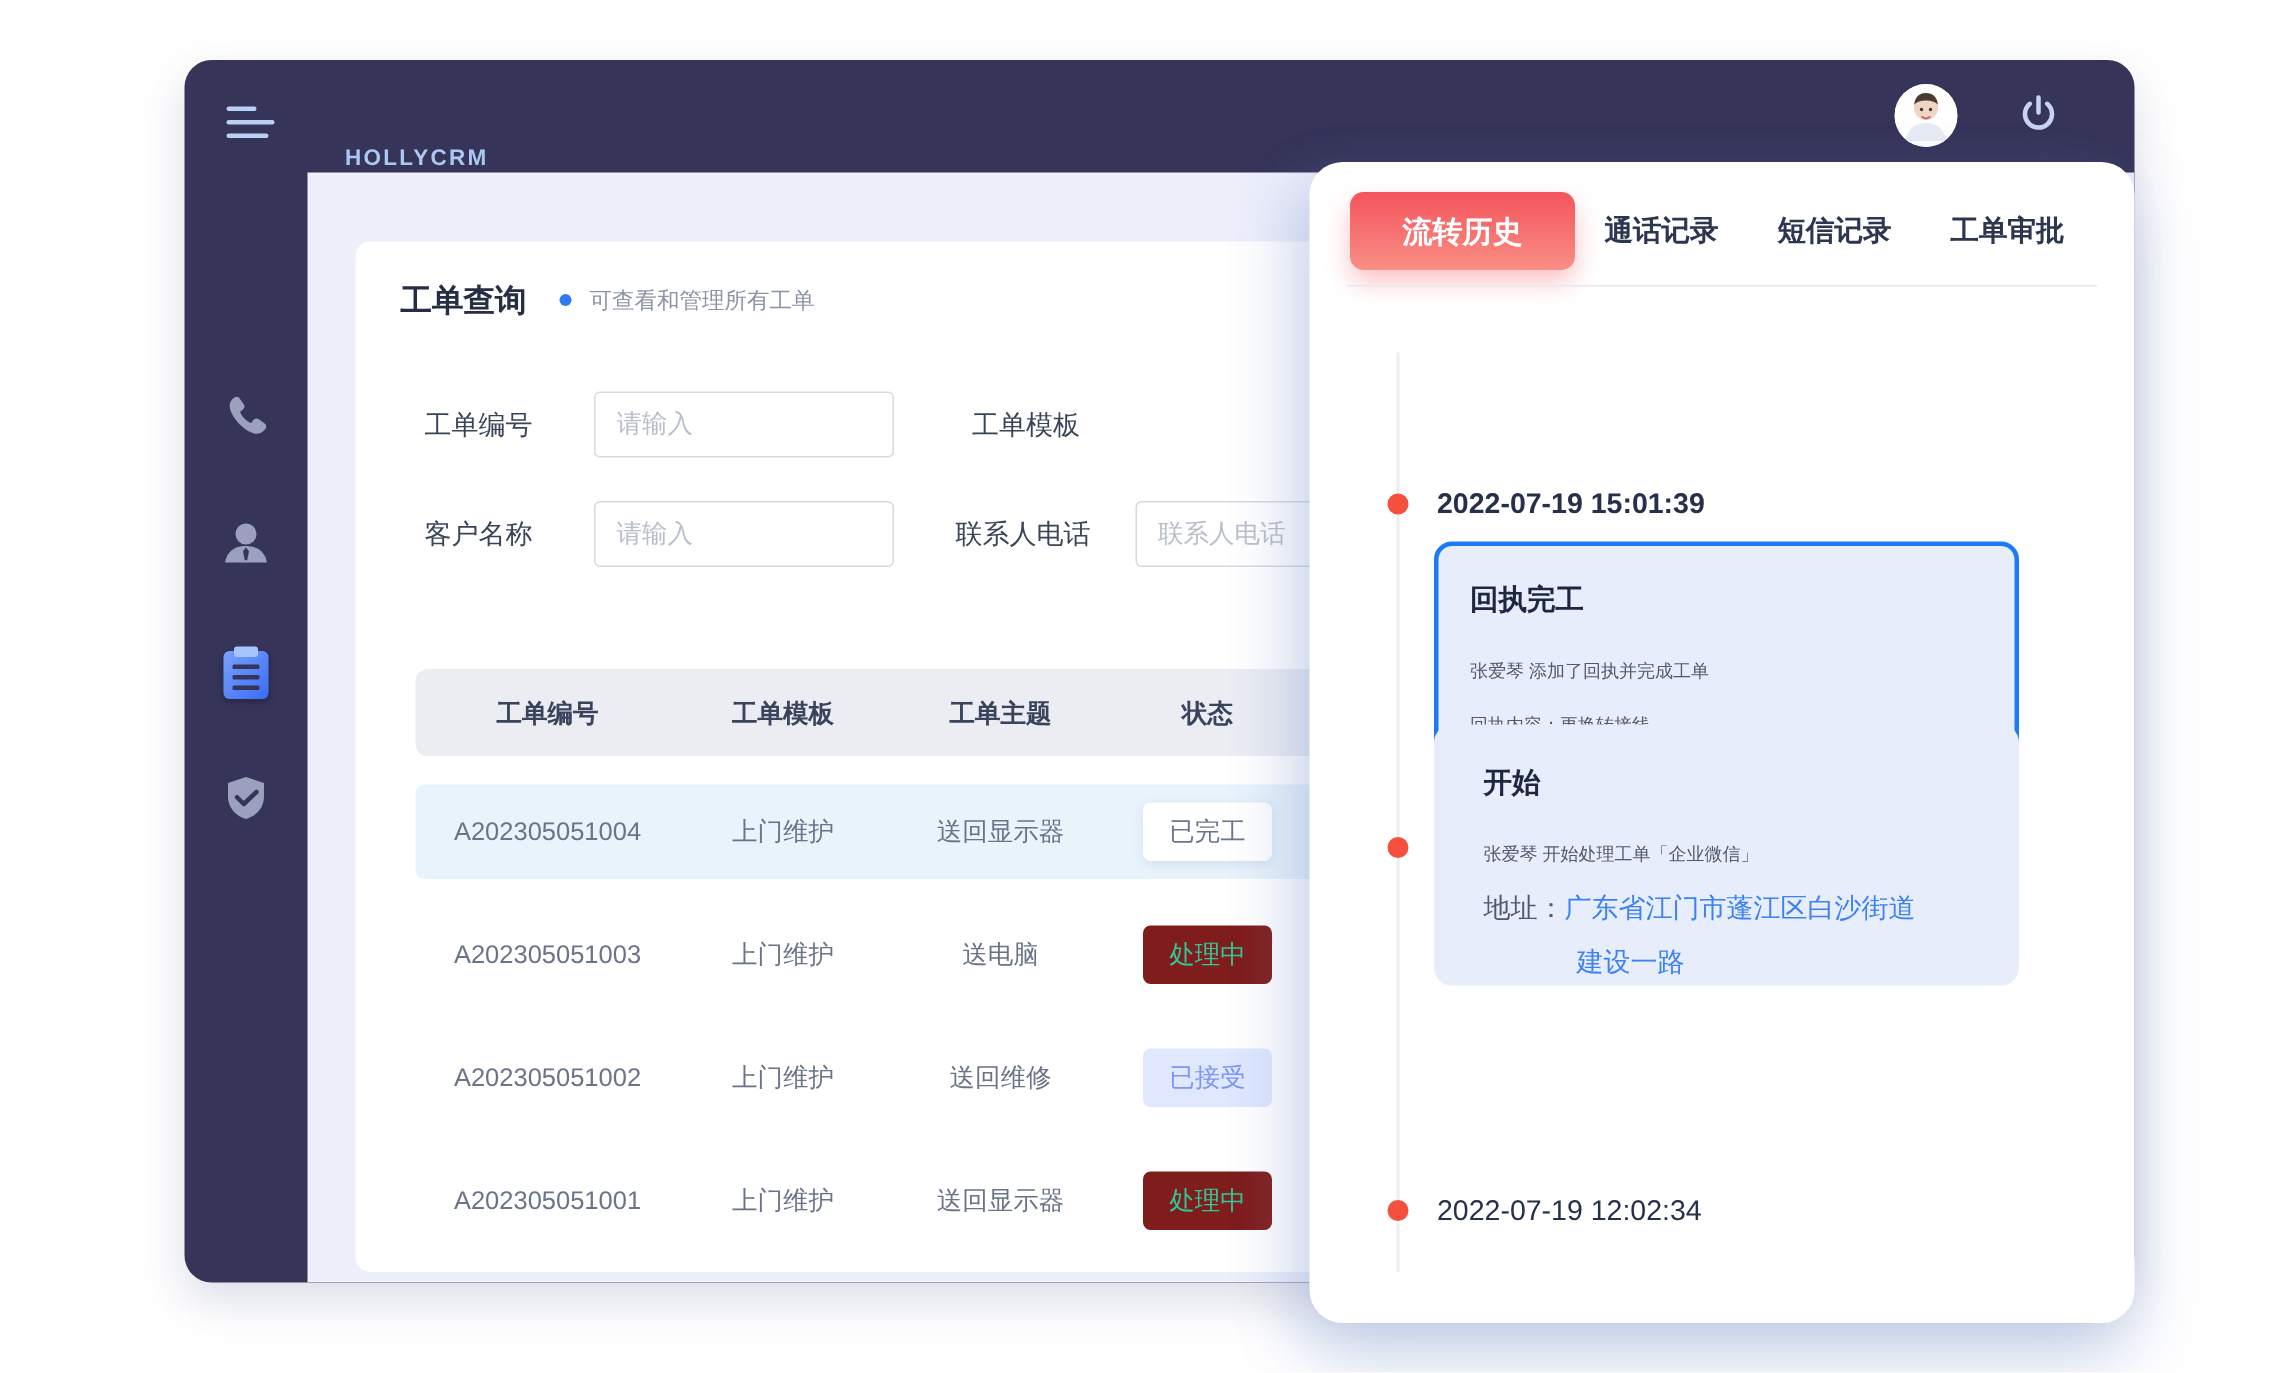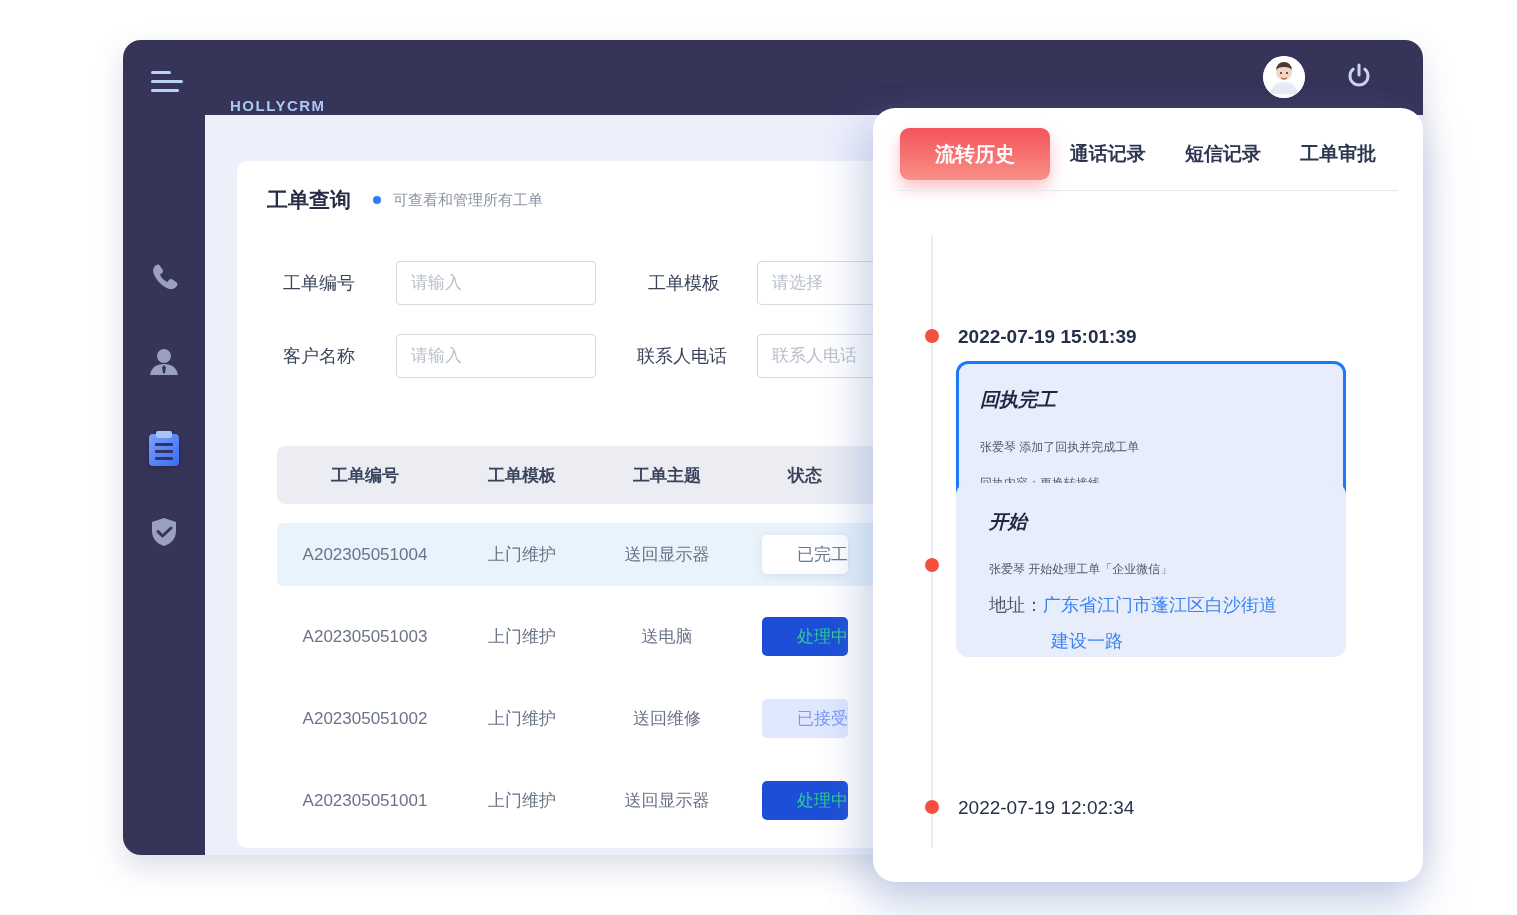--- a/index.html
+++ b/index.html
@@ -50,43 +50,43 @@
   .frow1 { top:100px; } .frow2 { top:173px; }
 
   .table { position:absolute; left:40px; top:285px; width:1080px; }
   .t-grid { display:grid; grid-template-columns:176px 138px 152px 124px 1fr; align-items:center; }
   .t-head { height:58px; background:#ebedf3; border-radius:8px; }
   .t-head .t-cell { font-size:17px; font-weight:bold; color:#39435c; text-align:center; }
   .t-row { height:63px; margin-top:19px; border-radius:6px; cursor:pointer; }
   .t-row:first-of-type { margin-top:12px; }
   .t-row .t-cell { font-size:17px; color:#6a7388; text-align:center; }
   .t-row.hl { background:#e8f3fc; }
-  .badge { display:inline-block; min-width:86px; padding:8px 0; border-radius:5px; font-size:17px;text-align:right; }
+  .badge { display:inline-block; min-width:86px; padding:8px 0; border-radius:5px; font-size:17px; }
   .badge.done { background:#ffffff; color:#6b7590; box-shadow:0 2px 8px rgba(31,59,105,.10); }
-  .badge.processing { background:#1d4ed8; color:#2fc898; }
+  .badge.processing { background:#7f1d1d; color:#2fc898; }
   .badge.accepted { background:#dfe8fe; color:#7b97f8; }
 
   
   .panel { position:absolute; left:873px; top:108px; width:550px; height:774px; background:#ffffff;
     border-radius:22px; z-index:5;
     box-shadow:0 22px 45px rgba(120,145,200,.35), -18px 12px 38px rgba(120,145,200,.16); }
   .tabs { position:absolute; left:27px; top:20px; right:27px; height:52px; display:flex; align-items:center; }
   .tab-pill { width:150px; height:52px; border-radius:9px; display:flex; align-items:center; justify-content:center;
     background:linear-gradient(180deg,#f4545c 0%, #f98f86 100%); color:#ffffff; font-size:20px; font-weight:bold;
     box-shadow:0 8px 16px rgba(245,80,90,.35); cursor:pointer; }
   .tab { flex:1; text-align:center; font-size:19px; font-weight:600; color:#2c3650; cursor:pointer; }
   .tab-divider { position:absolute; left:25px; right:25px; top:82px; height:1px; background:#e6e8f0; }
 
   .tl-line { position:absolute; left:58px; top:127px; height:613px; width:2px; background:#ecedf2; }
   .tl-dot { position:absolute; left:52px; width:14px; height:14px; border-radius:50%; background:#f5503f; z-index:2; }
   .tl-time { position:absolute; left:85px; font-size:19px; font-weight:500; color:#27304a; }
   .tl-card { position:absolute; left:83px; width:390px; background:#e7edfb; border-radius:12px;
     padding:26px 24px 0 33px; cursor:pointer; }
   .tl-card.selected { border:3px solid #1b7af5; padding:23px 21px 0 21px; }
-  .tl-title { font-size:19px; font-weight:bold; color:#1e2741; margin-bottom:16px;font-style:italic; }
+  .tl-title { font-size:19px; font-weight:bold; color:#1e2741; margin-bottom:16px; }
   .tl-text { font-size:12px; color:#50596f; line-height:36px; }
   .addr { font-size:18px; line-height:36px; padding-left:62px; text-indent:-62px; }
   .addr .lbl { color:#50596f;text-align:center; }
   .addr .lnk { color:#3b82f4; cursor:pointer; }
 
   .d1 { top:221px; } .tm1 { top:218px;font-weight:bold; }
   .c1 { top:253px; height:175px; }
   .d2 { top:450px; } .tm2 { top:447px; }
   .c2 { top:375px; height:174px; }
   .d3 { top:692px; } .tm3 { top:689px; }
@@ -160,21 +160,20 @@
 
         <div class="page-head">
           <div class="page-title">工单查询</div>
           <div class="dot-blue"></div>
           <div class="page-sub">可查看和管理所有工单</div>
         </div>
 
         <div class="f-label frow1" style="left:46px;">工单编号</div>
         <input class="f-input frow1" style="left: 159px;" placeholder="请输入">
         <div class="f-label frow1" style="left:411px;">工单模板</div>
-        <input class="f-input frow1" style="left: 520px;" placeholder="请选择">
 
         <div class="f-label frow2" style="left:46px;">客户名称</div>
         <input class="f-input frow2" style="left: 159px;" placeholder="请输入">
         <div class="f-label frow2" style="left:400px;">联系人电话</div>
         <input class="f-input frow2" style="left: 520px;" placeholder="联系人电话">
 
         <div class="table">
           <div class="t-head t-grid">
             <div class="t-cell">工单编号</div>
             <div class="t-cell">工单模板</div>

